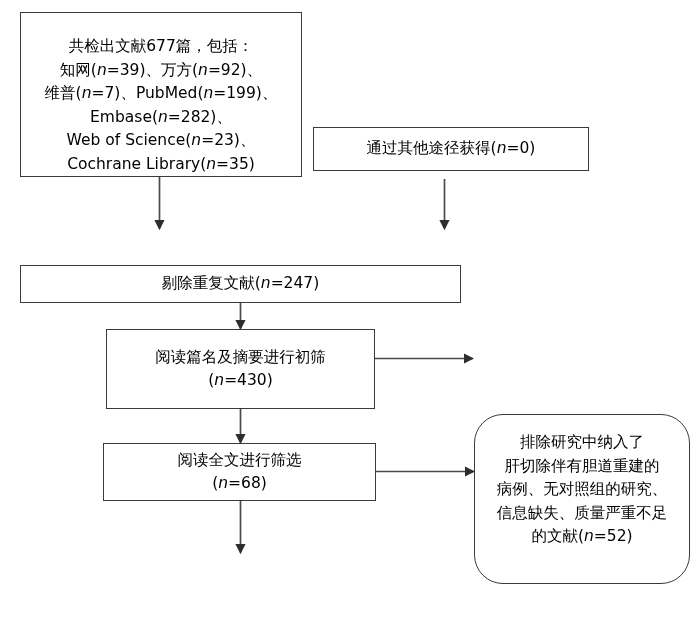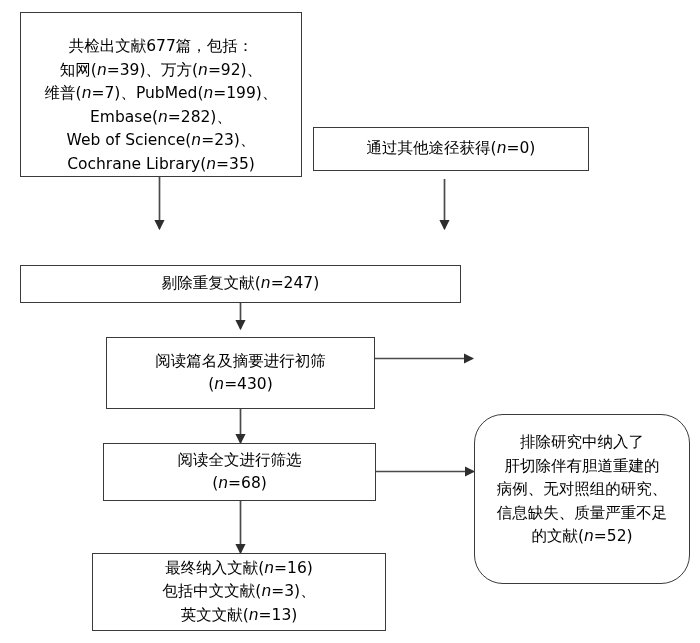--- a/index.html
+++ b/index.html
@@ -46,21 +46,21 @@
     line-height: 23.5px;
     letter-spacing: 0px;
     white-space: pre-line;
     padding: 0 4px;
     box-sizing: border-box;
   }
   
   #node-sources      { left: 20px;  top: 12px;  width: 282px; height: 165px; align-items: flex-end; }
   #node-other        { left: 313px; top: 127px; width: 276px; height: 44px;  }
   #node-dedup        { left: 20px;  top: 229px; width: 441px; height: 38px; margin-top: 36px;  }
-  #node-screen-title { left: 106px; top: 337px; width: 269px; height: 72px;  }
+  #node-screen-title { left: 106px; top: 329px; width: 269px; height: 80px;  }
   #node-excl-1       { left: 473px; top: 316px; width: 199px; height: 84px;  }
   #node-screen-full  { left: 103px; top: 443px; width: 273px; height: 58px;  }
   #node-excl-2       { left: 474px; top: 414px; width: 216px; height: 170px; border-radius: 29px; }
   #node-included     { left: 92px;  top: 553px; width: 294px; height: 78px;  }
 
   #node-excl-2 .node-text { transform: translateY(-9px); }
   .node-text em { font-style: italic; }
 </style>
 </head>
 <body>
@@ -118,19 +118,14 @@
   </div>
 
   <div class="node" id="node-excl-2">
     <span class="node-text">排除研究中纳入了
 肝切除伴有胆道重建的
 病例、无对照组的研究、
 信息缺失、质量严重不足
 的文献(<em>n</em>=52)</span>
   </div>
 
-  <div class="node" id="node-included">
-    <span class="node-text">最终纳入文献(<em>n</em>=16)
-包括中文文献(<em>n</em>=3)、
-英文文献(<em>n</em>=13)</span>
-  </div>
 
 </div>
 
 </body></html>

